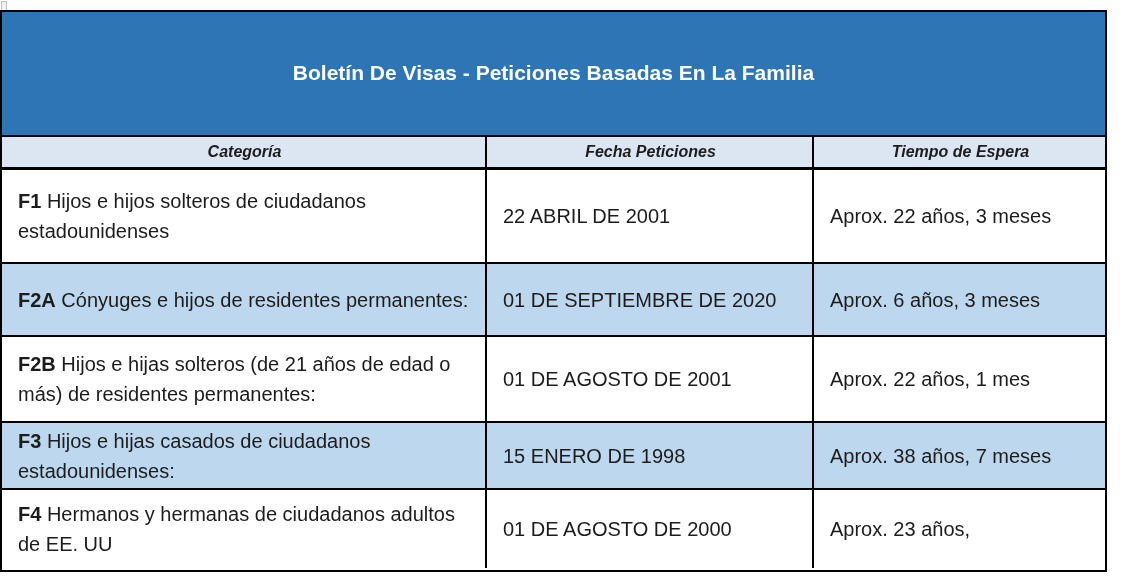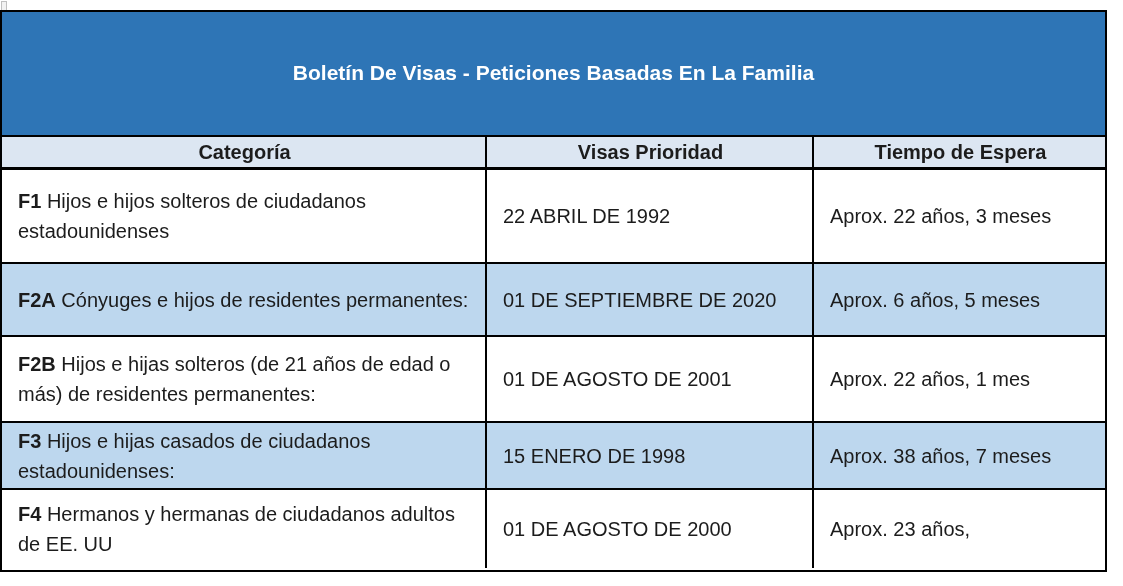--- a/index.html
+++ b/index.html
@@ -69,23 +69,24 @@
     font-size:20px;
     line-height:1.5;
     padding:4px 14px 4px 16px;
   }
   .cell.last-col{border-right:none;}
   .row:last-child .cell{border-bottom:none;}
   .header-cell{
     justify-content:center;
     text-align:center;
     font-weight:bold;
-    font-size:20px;
+    font-size:16px;
     background:var(--header-row-bg);
     border-bottom-width:3px;
+    font-style:italic;
   }
   .row.alt .cell{background:var(--highlight-row-bg);}
   .code{font-weight:bold;}
   .date-cell,.wait-cell{white-space:nowrap;overflow:hidden;}
 </style>
 </head>
 <body>
 
 <div class="canvas">
 
@@ -94,38 +95,38 @@
   <div class="visa-table">
 
     <div class="banner">
       <div>Boletín De Visas - Peticiones Basadas En La Familia</div>
     </div>
 
     <div class="grid">
 
       <div class="row">
         <div class="cell header-cell">Categoría</div>
-        <div class="cell header-cell">Visas Prioridad</div>
+        <div class="cell header-cell">Fecha Peticiones</div>
         <div class="cell header-cell last-col">Tiempo de Espera</div>
       </div>
 
       <div class="row">
         <div class="cell">
           <span><span class="code">F1</span> <span>Hijos e hijos solteros de ciudadanos estadounidenses</span></span>
         </div>
-        <div class="cell date-cell">22 ABRIL DE 1992</div>
+        <div class="cell date-cell">22 ABRIL DE 2001</div>
         <div class="cell wait-cell last-col">Aprox. 22 años, 3 meses</div>
       </div>
 
       <div class="row alt">
         <div class="cell">
           <span><span class="code">F2A</span> <span>Cónyuges e hijos de residentes permanentes:</span></span>
         </div>
         <div class="cell date-cell">01 DE SEPTIEMBRE DE 2020</div>
-        <div class="cell wait-cell last-col">Aprox. 6 años, 5 meses</div>
+        <div class="cell wait-cell last-col">Aprox. 6 años, 3 meses</div>
       </div>
 
       <div class="row">
         <div class="cell">
           <span><span class="code">F2B</span> <span>Hijos e hijas solteros (de 21 años de edad o más) de residentes permanentes:</span></span>
         </div>
         <div class="cell date-cell">01 DE AGOSTO DE 2001</div>
         <div class="cell wait-cell last-col">Aprox. 22 años, 1 mes</div>
       </div>
 

